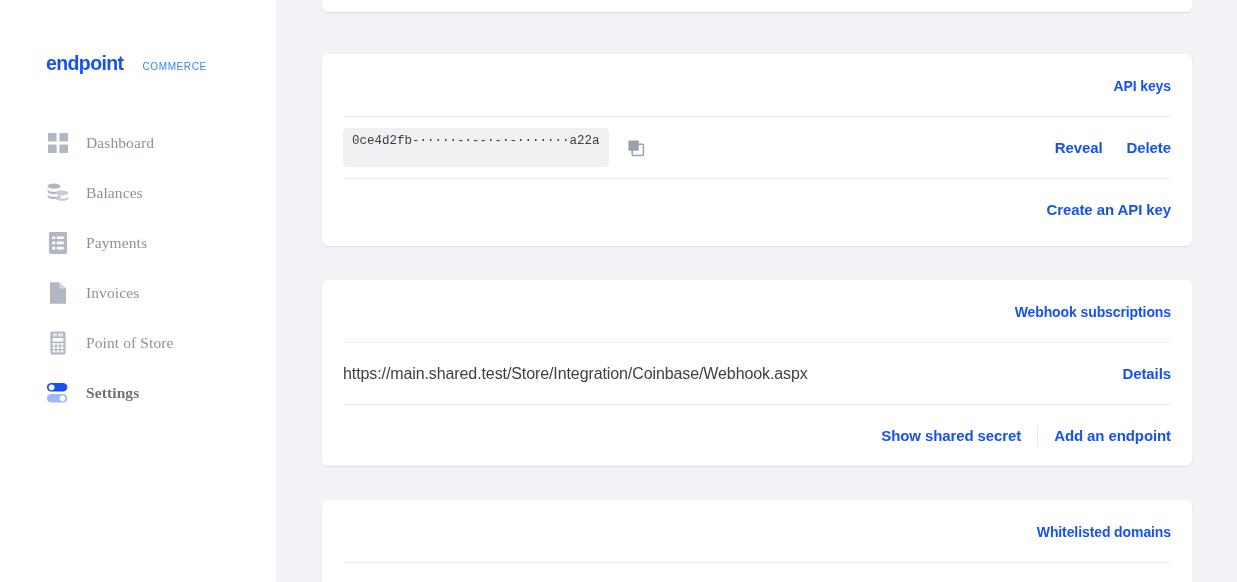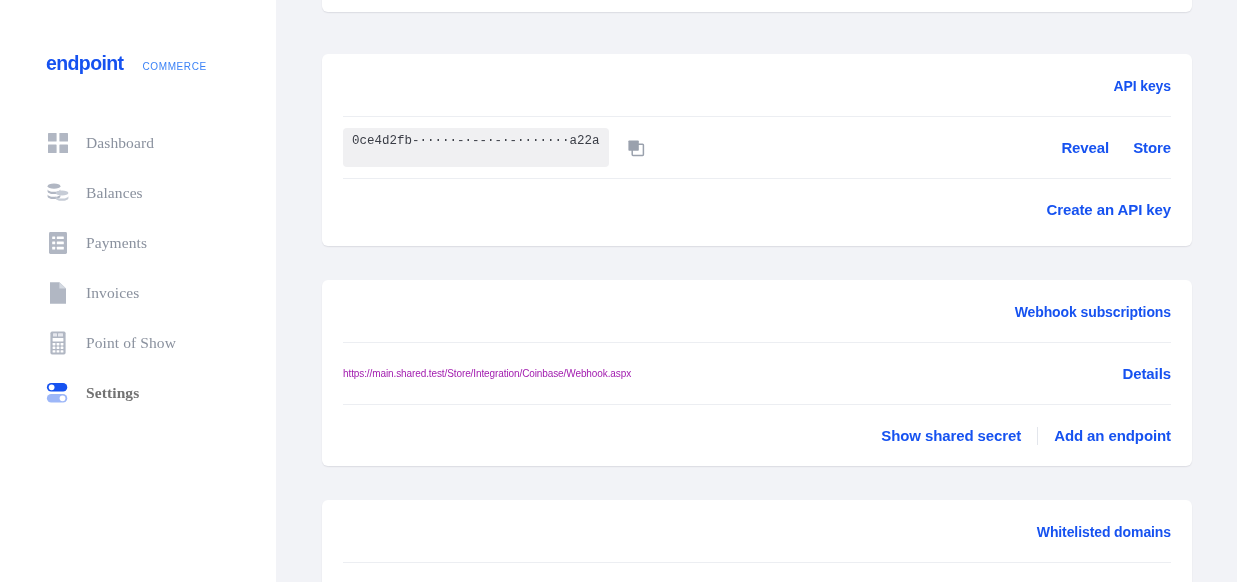--- a/index.html
+++ b/index.html
@@ -59,21 +59,21 @@
   .card-hr { height: 1px; background: #eceef2; margin: 22px 21px 0 21px; }
   .row {
     display: flex; align-items: center;
     padding: 0 21px; min-height: 61px;
   }
   .spacer { flex: 1; }
   .link {
     color: #1652f0; font-size: 15px; font-weight: bold;
     cursor: pointer; white-space: nowrap; letter-spacing: -0.1px;
   }
-  .link.muted { color: #a21caf; font-weight: normal; font-size: 10px; }
+  .link.muted { color: #404040; font-weight: normal; font-size: 16px; }
   .gap { width: 24px; }
   .vdiv { width: 1px; height: 18px; background: #e3e6ec; margin: 0 16px; }
 
   .key-pill {
     background: #f0f0f2; border-radius: 4px;
     padding: 6px 9px 19px 9px;
     font-family: "Liberation Mono", "DejaVu Sans Mono", monospace;
     font-size: 12.5px; color: #3a3d46; letter-spacing: 0px;
     white-space: nowrap;
   }
@@ -160,21 +160,21 @@
             <rect x="8.6" y="12" width="2.8" height="2.4" rx="0.4" fill="#ffffff"></rect>
             <rect x="12.6" y="12" width="2.8" height="2.4" rx="0.4" fill="#ffffff"></rect>
             <rect x="4.6" y="15.6" width="2.8" height="2.4" rx="0.4" fill="#ffffff"></rect>
             <rect x="8.6" y="15.6" width="2.8" height="2.4" rx="0.4" fill="#ffffff"></rect>
             <rect x="12.6" y="15.6" width="2.8" height="2.4" rx="0.4" fill="#ffffff"></rect>
             <rect x="4.6" y="19.2" width="2.8" height="2.4" rx="0.4" fill="#ffffff"></rect>
             <rect x="8.6" y="19.2" width="2.8" height="2.4" rx="0.4" fill="#ffffff"></rect>
             <rect x="12.6" y="19.2" width="2.8" height="2.4" rx="0.4" fill="#ffffff"></rect>
           </svg>
         </span>
-        <span class="nav-label">Point of Show</span>
+        <span class="nav-label">Point of Store</span>
       </div>
 
       <div class="nav-item active">
         <span class="nav-icon">
           <svg width="26" height="24" viewBox="0 0 26 24">
             <rect x="1" y="1.2" width="22" height="9.2" rx="4.6" fill="#1652f0"></rect>
             <circle cx="6.1" cy="5.8" r="3.1" fill="#ffffff"></circle>
             <rect x="1" y="13.2" width="22" height="9.2" rx="4.6" fill="#9db7f8"></rect>
             <circle cx="17.9" cy="17.8" r="3.1" fill="#ffffff"></circle>
           </svg>
@@ -197,21 +197,21 @@
         <span class="key-pill">0ce4d2fb-·····-·--·-·-·······a22a</span>
         <span class="copy-icon">
           <svg width="18" height="18" viewBox="0 0 18 18">
             <rect x="5.2" y="5.2" width="11.2" height="11.2" rx="0.8" fill="none" stroke="#9aa1ad" stroke-width="1.5"></rect>
             <rect x="1.4" y="1.4" width="10.4" height="10.4" rx="0.8" fill="#9aa1ad"></rect>
           </svg>
         </span>
         <span class="spacer"></span>
         <span class="link">Reveal</span>
         <span class="gap"></span>
-        <span class="link">Store</span>
+        <span class="link">Delete</span>
       </div>
 
       <div class="card-hr" style="margin-top:0"></div>
 
       <div class="row">
         <span class="spacer"></span>
         <span class="link">Create an API key</span>
       </div>
     </section>
 

